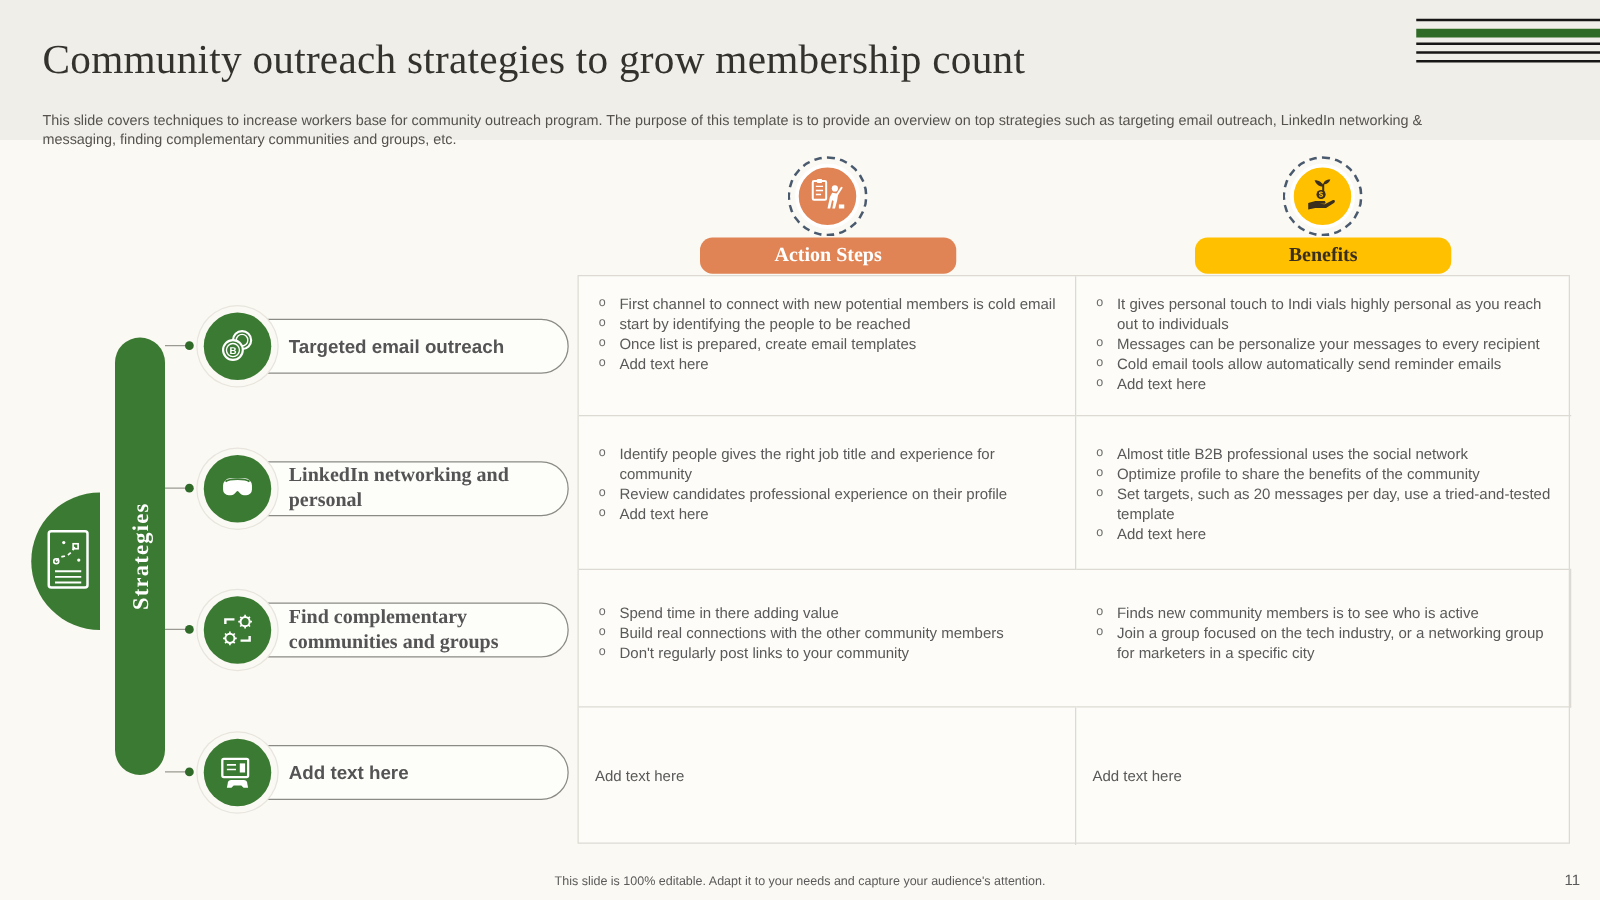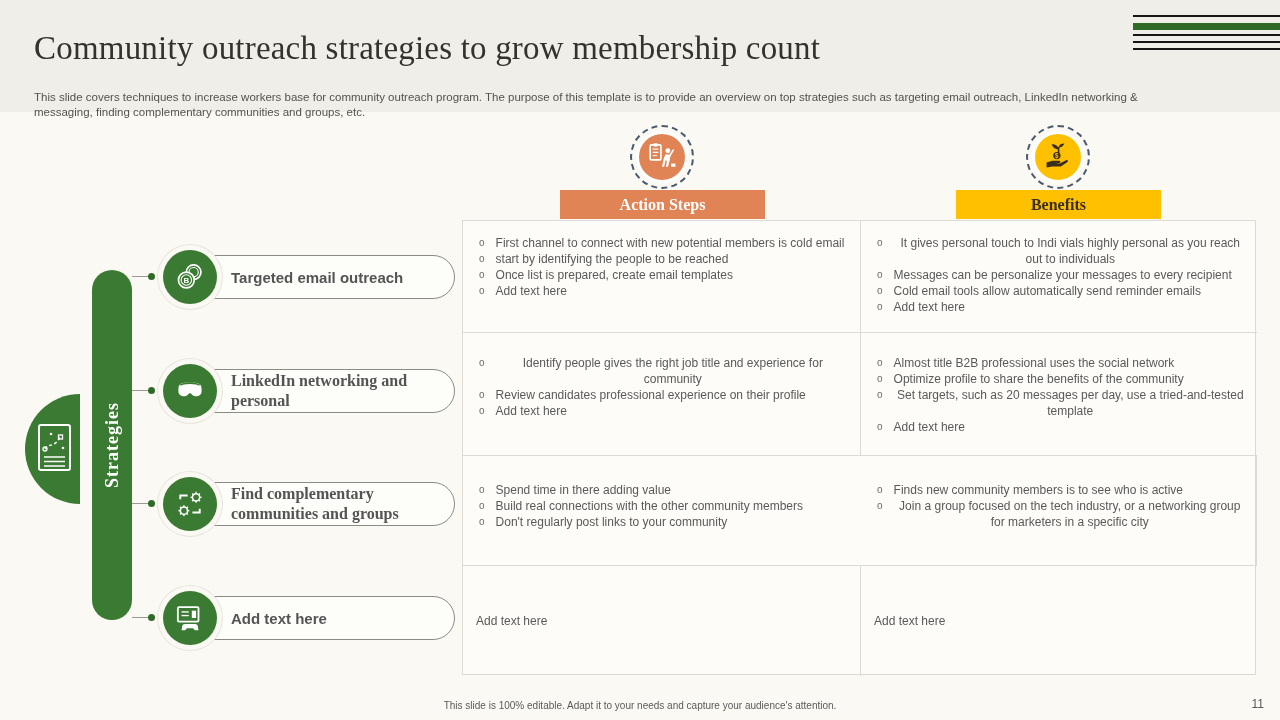--- a/index.html
+++ b/index.html
@@ -19,31 +19,31 @@
   .deco-lines .ln { position:absolute; left:0; width:147px; height:2px; background:#161616; }
   .deco-lines .green-bar { position:absolute; left:0; top:8px; width:147px; height:7px; background:#2e6b27; }
 
   
   .col-badge { position:absolute; width:64px; height:64px; border-radius:50%;
     border:2px dashed #4a5a6e; display:flex; align-items:center; justify-content:center; }
   .col-badge .inner { width:52px; height:52px; border-radius:50%; border:3px solid #fff;
     display:flex; align-items:center; justify-content:center; }
   .badge-action { left:630px; top:125px; }
   .badge-benefits { left:1026px; top:125px; }
-  .col-pill { position:absolute; top:190px; height:29px; width:205px; border-radius:0;
+  .col-pill { position:absolute; top:190px; height:29px; width:205px; border-radius:10px;
     display:flex; align-items:center; justify-content:center;
     font-family:"Liberation Serif", serif; font-weight:bold; font-size:16px; }
   .pill-action { left:560px; background:#e08456; color:#ffffff; }
   .pill-benefits { left:956px; background:#ffc000; color:#3a2e1c; }
 
   
   .grid { position:absolute; left:462px; top:220px; width:794px; height:455px;
     display:grid; grid-template-columns:398px 396px; grid-template-rows:112px 123px 110px 110px;
     border:1px solid #dcdad2; background:#fdfcf8; }
-  .cell { border-right:1px solid #dcdad2; border-bottom:1px solid #dcdad2; padding:14px 10px 6px 13px; overflow:hidden;text-align:center; }
+  .cell { border-right:1px solid #dcdad2; border-bottom:1px solid #dcdad2; padding:14px 10px 6px 13px; overflow:hidden; }
   .cell.last-col { border-right:none; }
   .cell.last-row { border-bottom:none; }
   .cell ul { list-style:none; }
   .cell li { display:flex; font-size:12px; line-height:16px; color:#595959; margin-bottom:0; }
   .cell li::before { content:"o"; font-size:10px; color:#6b6b6b; margin:0 11px 0 3px; line-height:16px; }
   .cell.plain { display:flex; align-items:center; padding:0 0 0 13px; font-size:12px; color:#595959; }
 
   
   .strat-bar { position:absolute; left:92px; top:270px; width:40px; height:350px;
     background:#3b7a32; border-radius:21px; display:flex; align-items:center; justify-content:center; }

